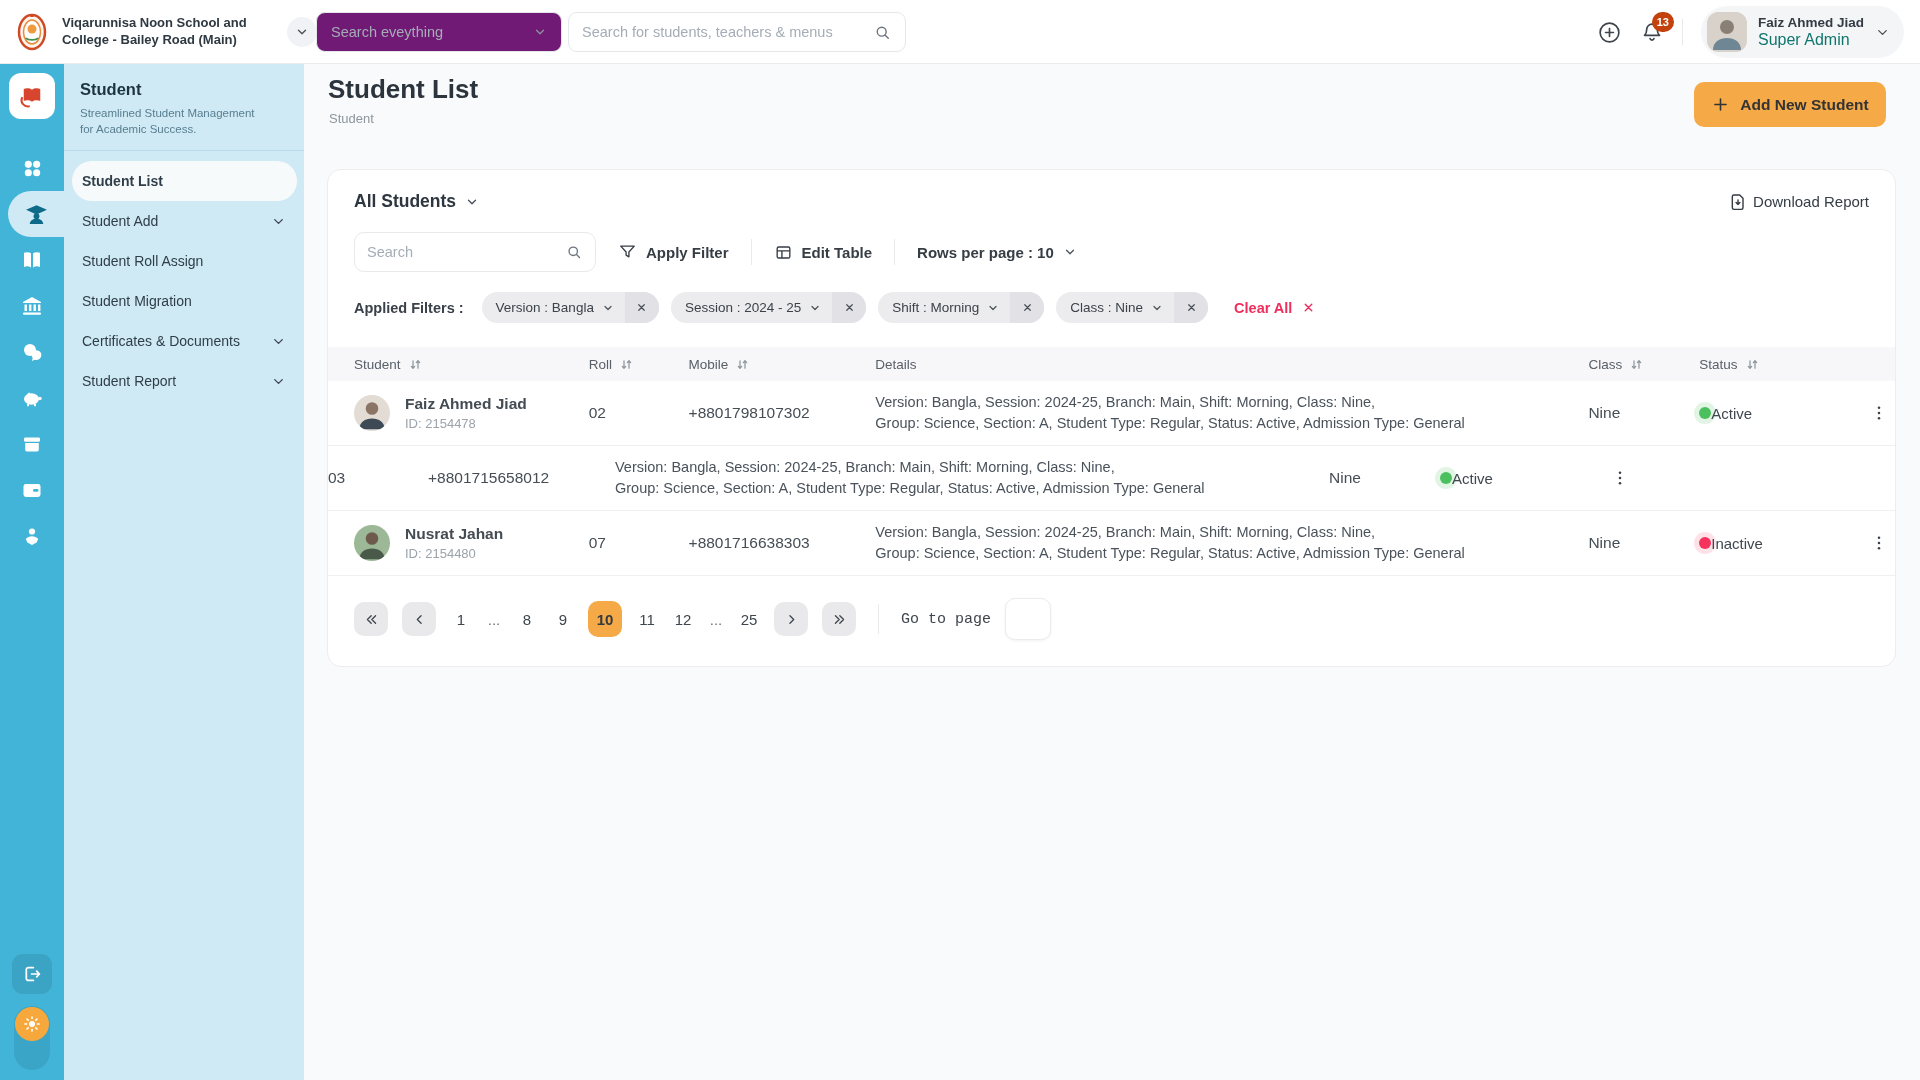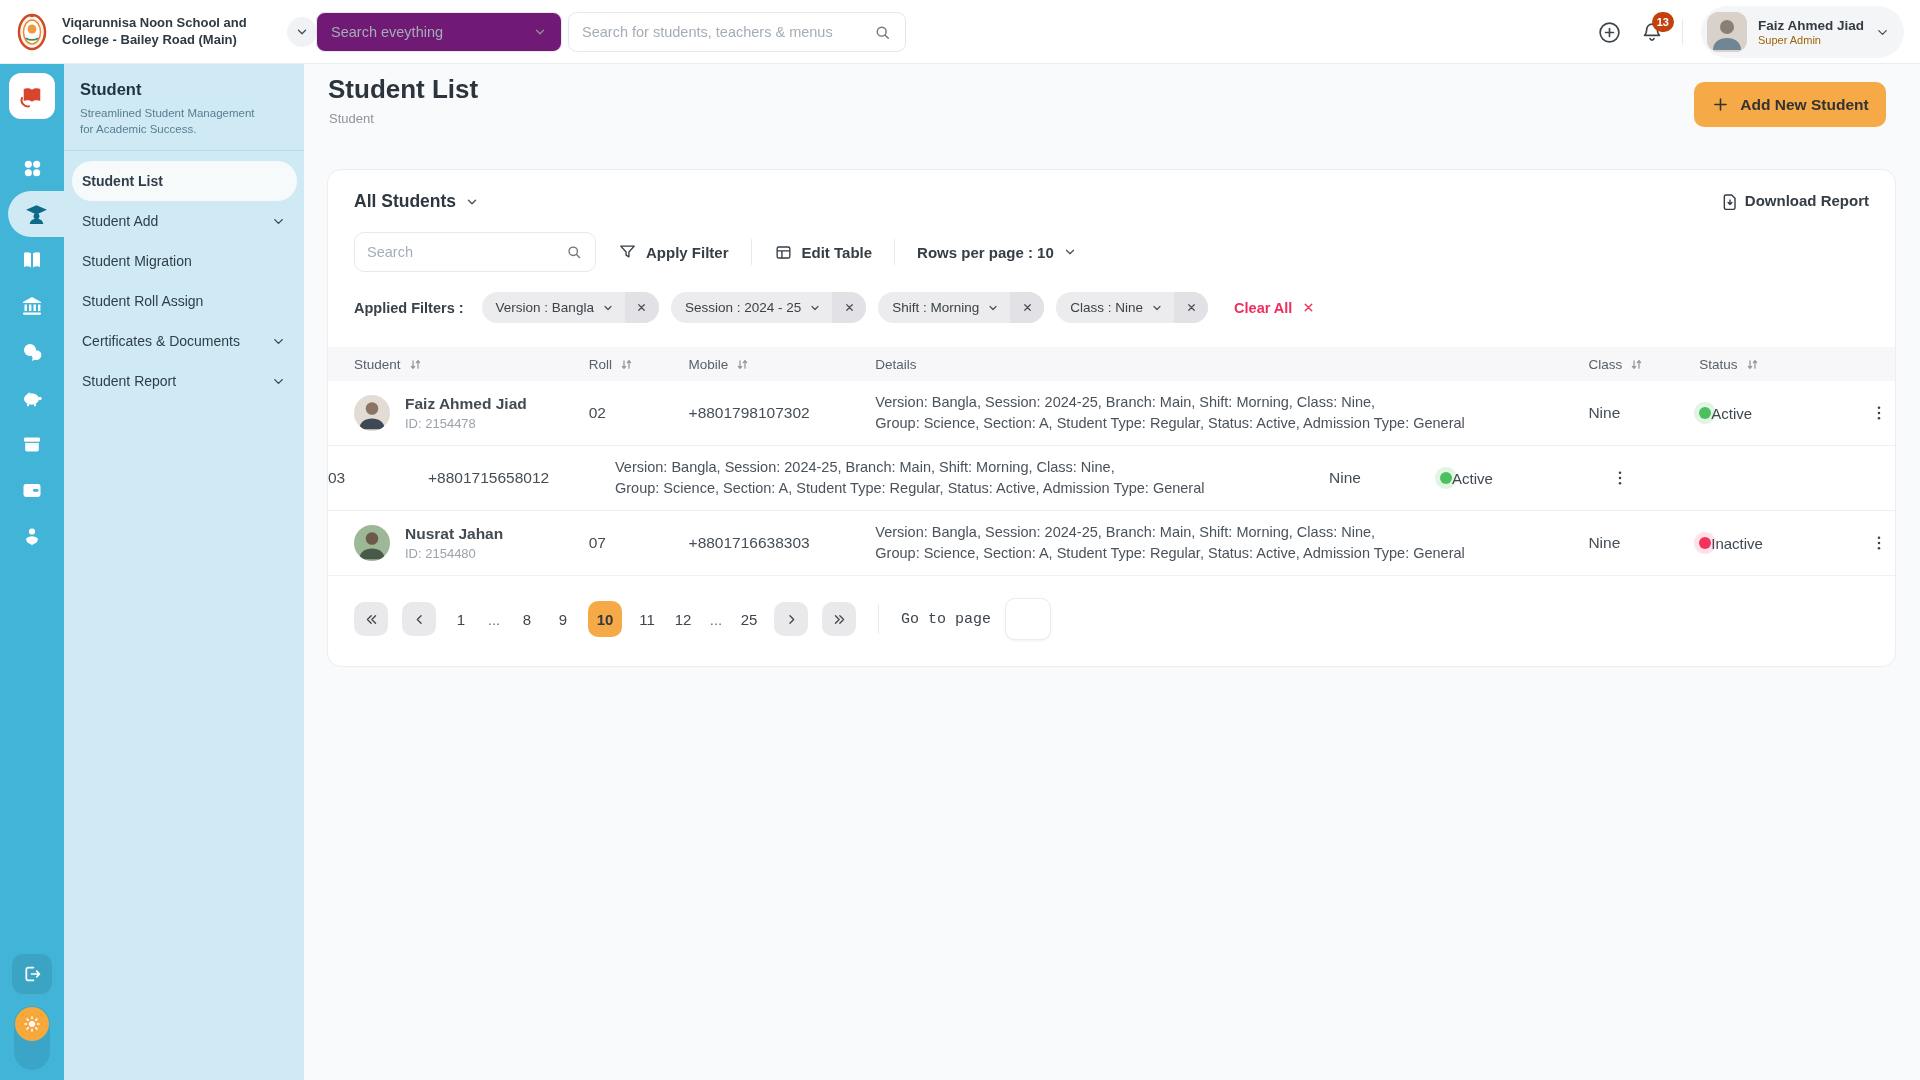--- a/index.html
+++ b/index.html
@@ -27,21 +27,21 @@
   .top-right { position:absolute; right:16px; top:0; height:64px; display:flex; align-items:center; gap:18px; }
   .icon-btn { background:none; border:none; cursor:pointer; position:relative; padding:0; }
   .badge { position:absolute; top:-8px; right:-10px; min-width:20px; height:20px; border-radius:10px;
     background:#c2410c; color:#fff; font-size:11px; font-weight:700;
     display:flex; align-items:center; justify-content:center; padding:0 5px; }
   .v-div { width:1px; height:26px; background:#e8e9ec; }
   .user-pill { height:52px; background:#f4f5f7; border-radius:999px; display:flex;
     align-items:center; gap:11px; padding:0 14px 0 6px; cursor:pointer; }
   .user-photo { width:40px; height:40px; border-radius:12px; overflow:hidden; background:#cfc7c0; flex:none; }
   .user-name { font-size:13.5px; font-weight:700; color:#333b44; line-height:1.25; }
-  .user-role { font-size:11px; color:#a16207; }
+  .user-role { font-size:16px; color:#0f766e; }
 
   
   .rail { position:absolute; left:0; top:64px; width:64px; height:1016px; background:#41b4d8; z-index:4; }
   .rail-logo { width:46px; height:46px; background:#fff; border-radius:12px; margin:9px auto 26px;
     display:flex; align-items:center; justify-content:center; }
   .rail-item { width:64px; height:46px; display:flex; align-items:center; justify-content:center;
     color:#fff; cursor:pointer; }
   .rail-item.active { width:56px; margin-left:8px; background:#cfeaf4; border-radius:23px 0 0 23px; color:#0d6a89; }
   .rail-bottom { position:absolute; bottom:10px; left:0; width:64px; display:flex; flex-direction:column; align-items:center; gap:12px; }
   .logout-btn { width:40px; height:40px; border-radius:11px; background:rgba(0,0,0,.09); border:none;
@@ -66,21 +66,21 @@
   .page-title { position:absolute; left:328px; top:74px; font-size:26px; font-weight:700; color:#2c343d; }
   .breadcrumb { position:absolute; left:329px; top:111px; font-size:13px; color:#8d959e; }
   .add-btn { position:absolute; left:1694px; top:82px; width:192px; height:45px; background:#f5a947;
     border:none; border-radius:10px; display:flex; align-items:center; justify-content:center; gap:10px;
     font-family:inherit; font-size:15.5px; font-weight:700; color:#333; cursor:pointer; }
 
   .card { position:absolute; left:327px; top:169px; width:1569px; height:498px; background:#fff;
     border:1px solid #ededf0; border-radius:14px; }
   .card-row1 { display:flex; justify-content:space-between; align-items:center; padding:21px 26px 0; }
   .list-title { display:flex; align-items:center; gap:9px; font-size:17.5px; font-weight:700; color:#2e3740; cursor:pointer; }
-  .download { display:flex; gap:5px; font-size:15px; font-weight:700; color:#343c44; cursor:pointer; }
+  .download { display:flex; align-items:center; gap:5px; font-size:15px; font-weight:400; color:#343c44; cursor:pointer; }
 
   .toolbar { display:flex; align-items:center; margin:20px 26px 0; height:40px; }
   .tb-search { width:242px; height:40px; border:1px solid #e7e9eb; border-radius:10px;
     display:flex; align-items:center; padding:0 12px; }
   .tb-search input { border:none; outline:none; flex:1; font:inherit; font-size:14.5px; background:transparent; }
   .tb-item { display:flex; align-items:center; gap:9px; font-size:15px; font-weight:600; color:#363d45; margin-left:22px; cursor:pointer; }
   .tb-div { width:1px; height:26px; background:#e9eaec; margin-left:22px; }
 
   .filters { display:flex; align-items:center; margin:20px 26px 0; gap:12px; }
   .filters-label { font-size:14.5px; font-weight:600; color:#3a414a; margin-right:6px; }
@@ -309,24 +309,24 @@
     </div>
     <div class="menu-item">
       <span>Student Add</span>
       <span>
           <svg viewBox="0 0 24 24" width="15" height="15" fill="none" stroke="#3a4752" stroke-width="2.2" stroke-linecap="round" stroke-linejoin="round">
             <path d="M6 9l6 6 6-6"></path>
           </svg>
         </span>
     </div>
     <div class="menu-item">
+      <span>Student Roll Assign</span>
+    </div>
+    <div class="menu-item">
       <span>Student Migration</span>
-    </div>
-    <div class="menu-item">
-      <span>Student Roll Assign</span>
     </div>
     <div class="menu-item">
       <span>Certificates &amp; Documents</span>
       <span>
           <svg viewBox="0 0 24 24" width="15" height="15" fill="none" stroke="#3a4752" stroke-width="2.2" stroke-linecap="round" stroke-linejoin="round">
             <path d="M6 9l6 6 6-6"></path>
           </svg>
         </span>
     </div>
     <div class="menu-item">

